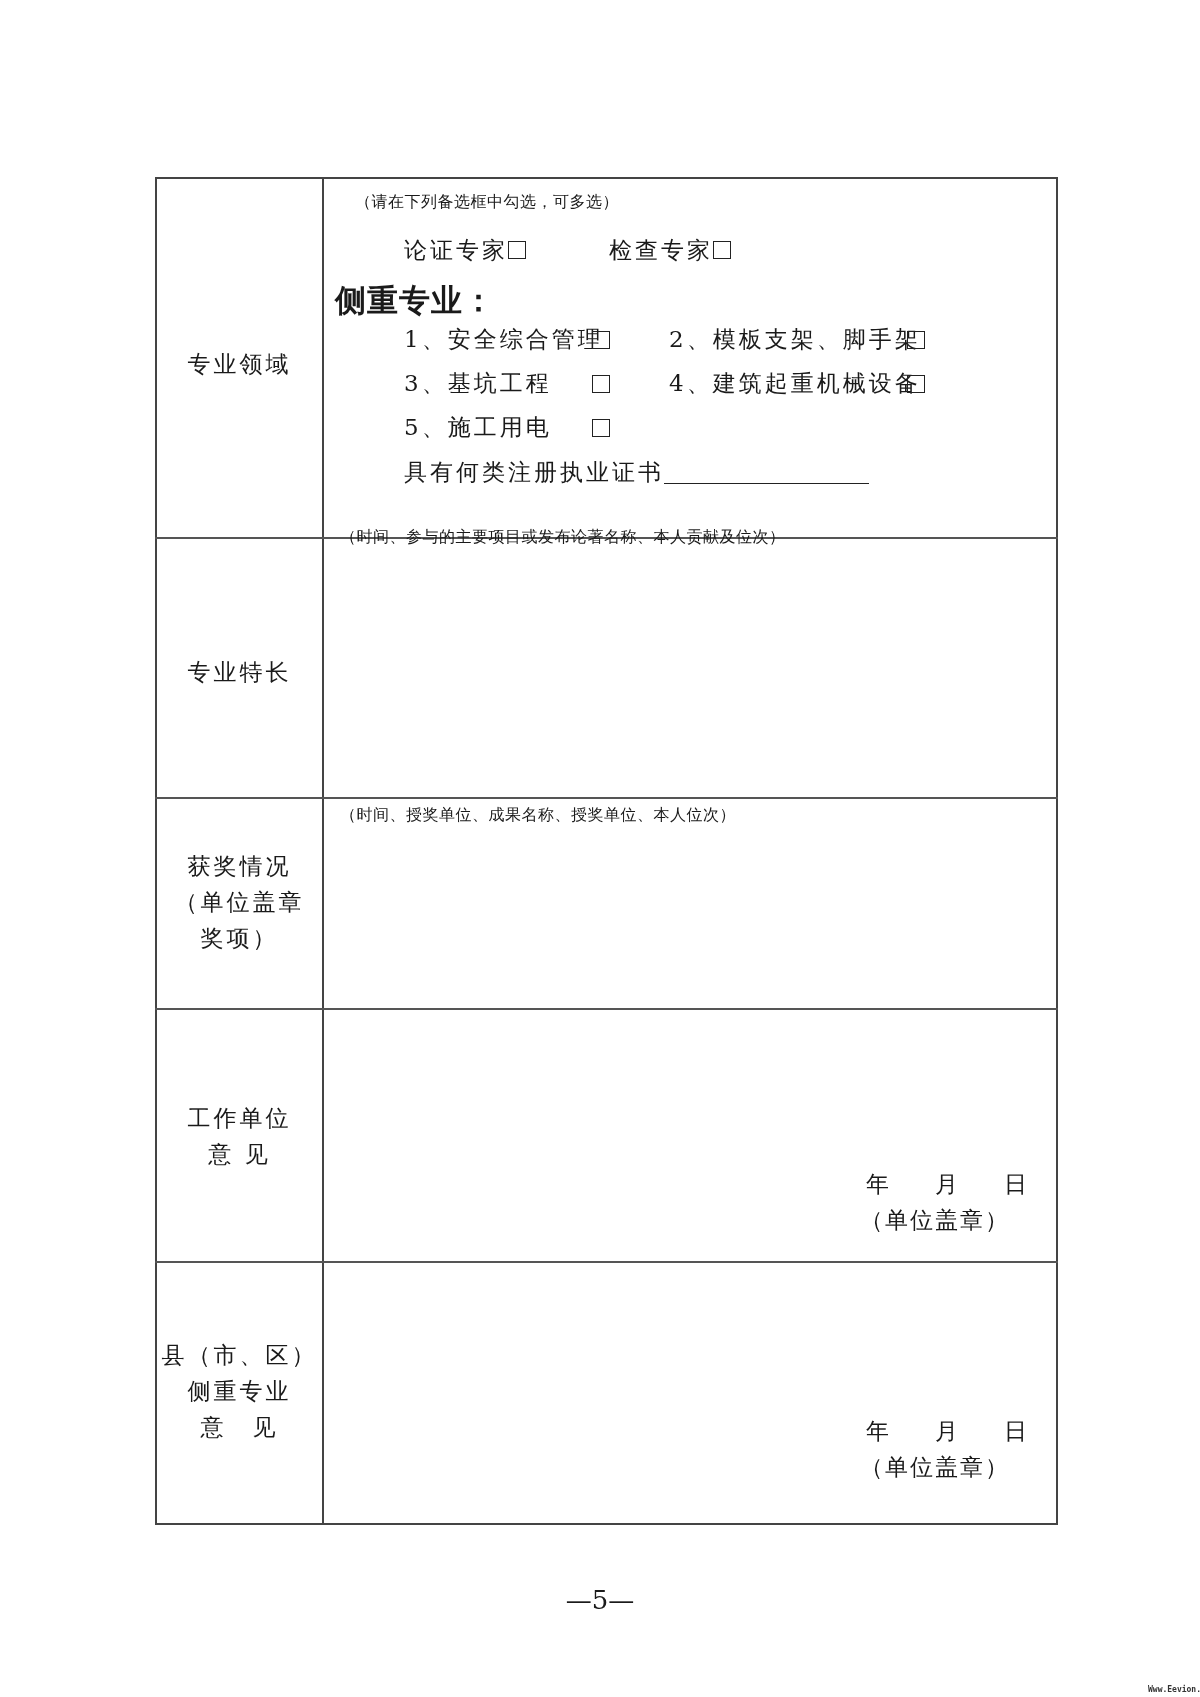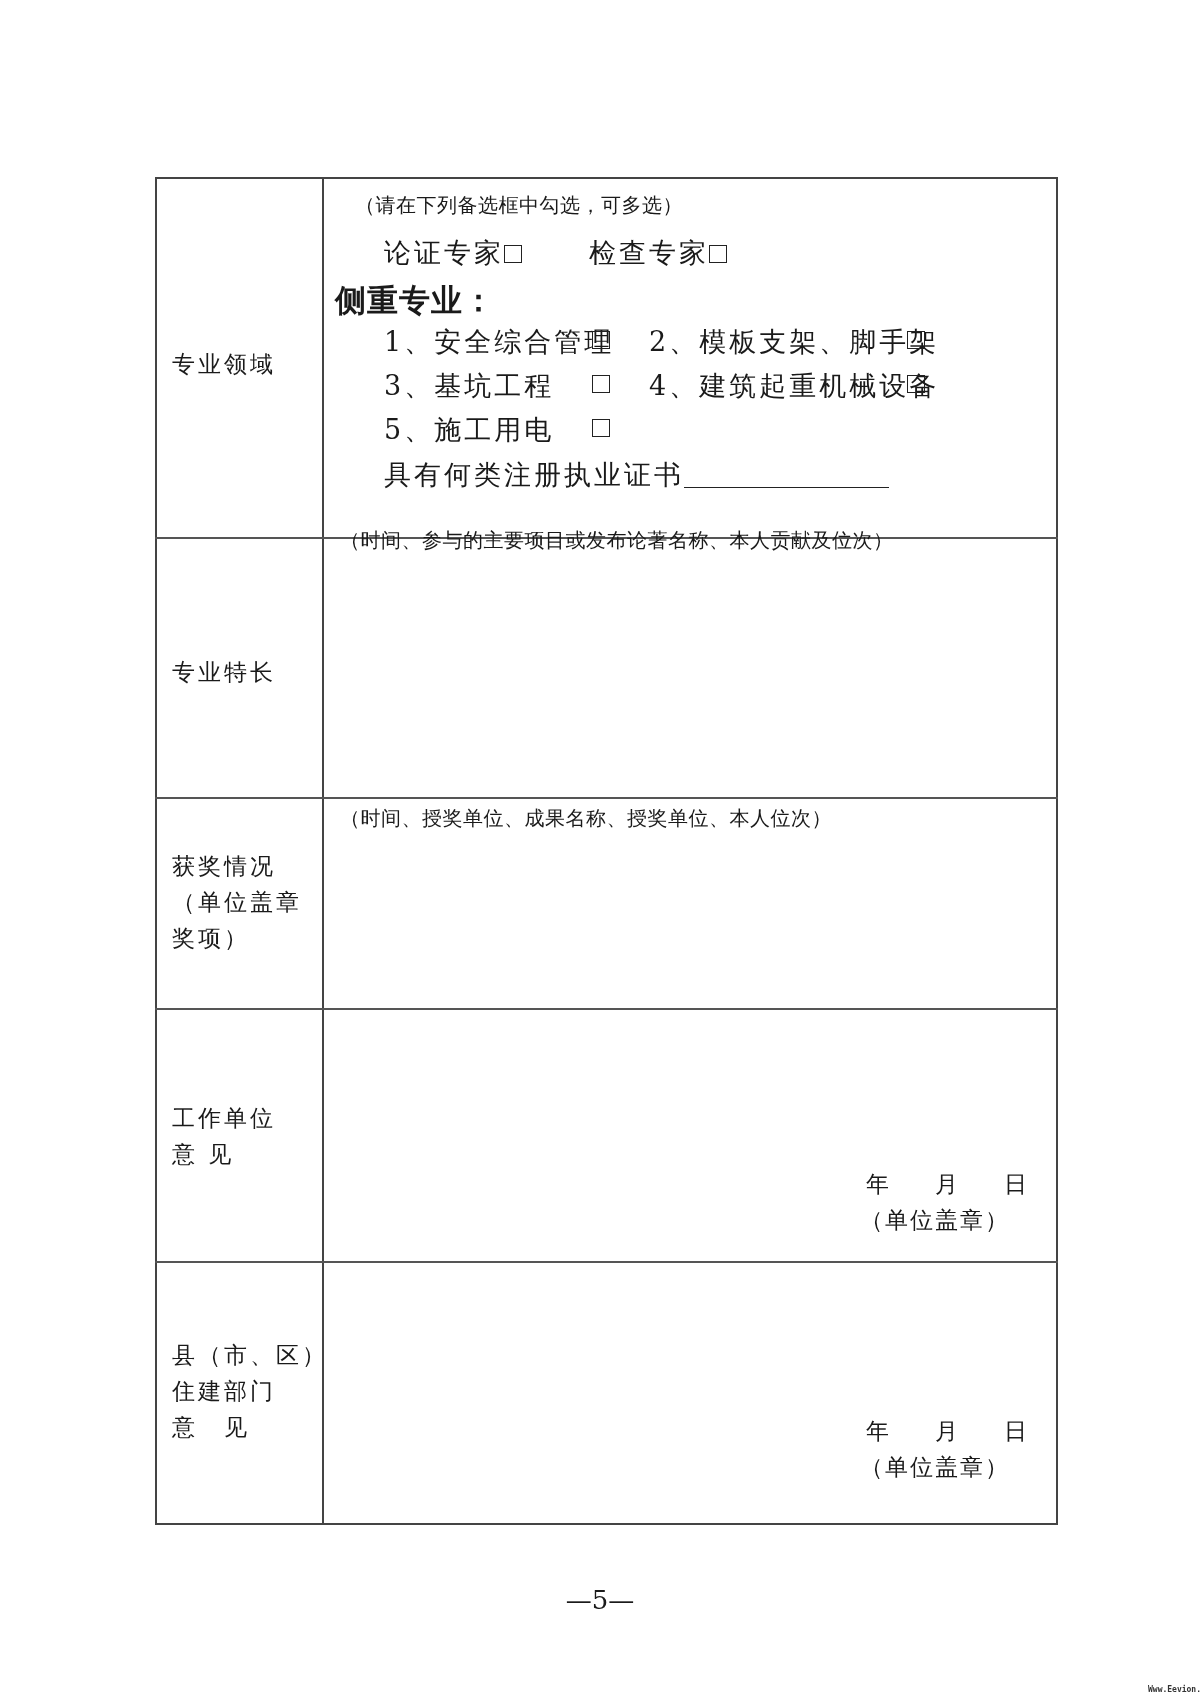--- a/index.html
+++ b/index.html
@@ -3,23 +3,23 @@
 <meta charset="utf-8">
 <style>
   html, body { margin:0; padding:0; background:#ffffff; }
   body { width:1200px; height:1697px; position:relative; overflow:hidden;
          font-family:"DejaVu Serif","Liberation Serif",serif; color:#1a1a1a; }
   .abs { position:absolute; }
   .table { position:absolute; left:155px; top:177px; width:903px; height:1348px;
            border:2px solid #444; box-sizing:border-box; }
   .hline { position:absolute; left:155px; width:903px; height:0; border-top:2px solid #555; }
   .vline { position:absolute; left:322px; top:177px; width:0; height:1348px; border-left:2px solid #444; }
-  .label { position:absolute; left:157px; width:165px; text-align:left; font-size:23px; line-height:36px; letter-spacing:3px;padding-left:15px; }
-  .hint { font-size:20px; letter-spacing:0.5px;text-align:right; }
-  .line { font-size:27px; letter-spacing:3px; white-space:nowrap; }
+  .label { position:absolute; left:157px; width:165px; text-align:center; font-size:23px; line-height:36px; letter-spacing:3px; }
+  .hint { font-size:16px; letter-spacing:0.5px;text-align:right; }
+  .line { font-size:23px; letter-spacing:3px; white-space:nowrap;margin-left:20px; }
   .box { display:inline-block; width:16px; height:16px; border:1.5px solid #222; vertical-align:-1px; }
   .bold { font-family:"DejaVu Sans","Liberation Sans",sans-serif; font-weight:bold; font-size:31px; letter-spacing:1px; }
   .underline { display:inline-block; width:205px; border-bottom:1.5px solid #222; height:24px; vertical-align:-4px; }
   .date { font-size:23px; white-space:nowrap;margin-left:48px; }
   .pagenum { font-size:26px; left:0; width:1200px; text-align:center; }
   .wm { font-size:8px; color:#333; font-family:"DejaVu Sans Mono",monospace; font-weight:bold; }
 </style>
 </head>
 <body>
 
@@ -74,21 +74,21 @@
 <div class="label" style="top:1100px">
   <div>工作单位</div>
   <div>意 见</div>
 </div>
 <div class="abs" style="left:330px; top:1015px; width:720px; height:150px"></div>
 <div class="abs date" style="left:818px; top:1169px">年　　月　　日</div>
 <div class="abs date" style="left:812px; top:1205px; letter-spacing:2px">（单位盖章）</div>
 
 <div class="label" style="top:1337px">
   <div>县（市、区）</div>
-  <div>住建部门</div>
+  <div>侧重专业</div>
   <div>意　见</div>
 </div>
 <div class="abs" style="left:330px; top:1270px; width:720px; height:145px"></div>
 <div class="abs date" style="left:818px; top:1416px">年　　月　　日</div>
 <div class="abs date" style="left:812px; top:1452px; letter-spacing:2px">（单位盖章）</div>
 
 <div class="abs pagenum" style="top:1585px">—5—</div>
 
 <div class="abs wm" style="left:1148px; top:1685px">Www.Eevion.com</div>
 

